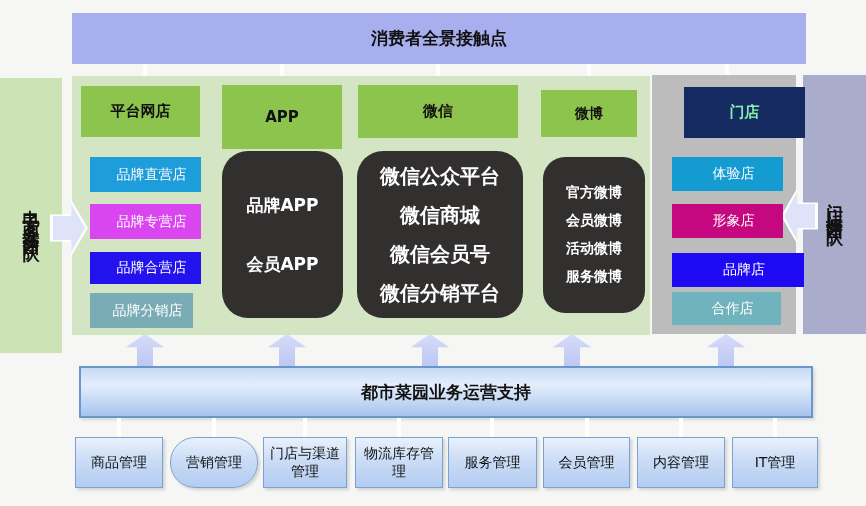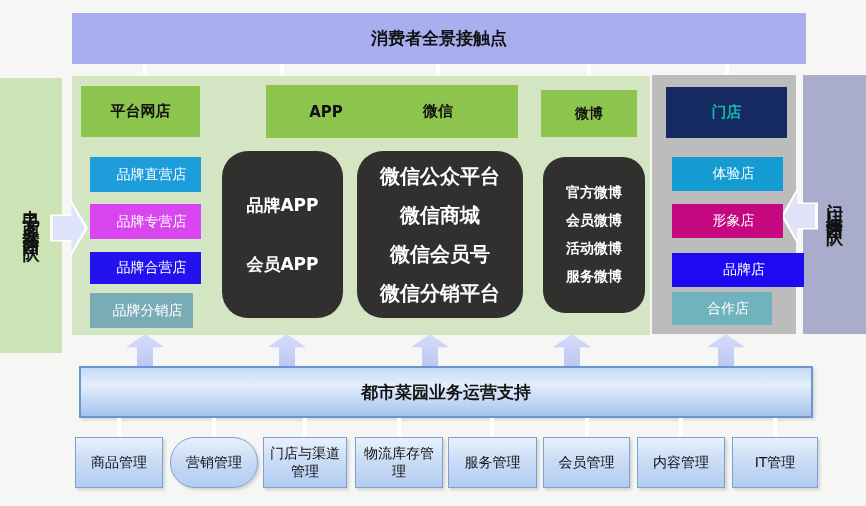--- a/index.html
+++ b/index.html
@@ -27,21 +27,21 @@
   .right-bar{left:803px;top:75px;width:63px;height:259px;background:#a9adcb;}
   .vtext{
     writing-mode:vertical-rl;text-orientation:upright;
     color:#111;font-weight:bold;font-size:17px;letter-spacing:5px;line-height:1;
   }
 
   
   .col-header{
     background:#8dc44d;color:#111;font-weight:bold;font-size:15px;
   }
-  .col-header.navy{background:#142a61;color:#14b8a6;}
+  .col-header.navy{background:#142a61;color:#86efac;margin-left:18px;}
 
   
   .chip{color:#fff;font-size:14px;padding-left:12px;}
   .chip.c-blue{background:#1d9dd9;}
   .chip.c-magenta{background:#d946ef;}
   .chip.c-bright{background:#2213ee;}
   .chip.c-teal{background:#7aacb6;}
   .chip.c-blue2{background:#149bd2;}
   .chip.c-magenta2{background:#c50880;}
   .chip.c-bright2{background:#1d0af2;}
@@ -129,21 +129,21 @@
   <div class="abs center chip c-magenta" style="left:90px;top:204px;width:111px;height:35px;">
     <span>品牌专营店</span>
   </div>
   <div class="abs center chip c-bright" style="left:90px;top:252px;width:111px;height:32px;">
     <span>品牌合营店</span>
   </div>
   <div class="abs center chip c-teal" style="left:90px;top:293px;width:103px;height:35px;">
     <span>品牌分销店</span>
   </div>
 
-  <div class="abs center col-header" style="left:222px;top:85px;width:120px;height:53px;margin-left:44px;">
+  <div class="abs center col-header" style="left:222px;top:85px;width:120px;height:64px;">
     <span>APP</span>
   </div>
   <div class="abs dark-panel" style="left:222px;top:151px;width:121px;height:167px;gap:36px;font-size:17px;">
     <div class="line">品牌APP</div>
     <div class="line">会员APP</div>
   </div>
 
   <div class="abs center col-header" style="left:358px;top:85px;width:160px;height:53px;">
     <span>微信</span>
   </div>
@@ -169,21 +169,21 @@
   </div>
   <div class="abs center chip c-blue2" style="left:672px;top:157px;width:111px;height:34px;">
     <span>体验店</span>
   </div>
   <div class="abs center chip c-magenta2" style="left:672px;top:204px;width:111px;height:34px;">
     <span>形象店</span>
   </div>
   <div class="abs center chip c-bright2" style="left:672px;top:253px;width:132px;height:34px;">
     <span>品牌店</span>
   </div>
-  <div class="abs center chip c-teal2" style="left:672px;top:292px;width:100px;height:33px;">
+  <div class="abs center chip c-teal2" style="left:672px;top:292px;width:109px;height:33px;">
     <span>合作店</span>
   </div>
 
   <div class="abs up-arrow" style="left:126px;top:334px;width:38px;height:33px;"></div>
   <div class="abs up-arrow" style="left:268px;top:334px;width:38px;height:33px;"></div>
   <div class="abs up-arrow" style="left:411px;top:334px;width:38px;height:33px;"></div>
   <div class="abs up-arrow" style="left:553px;top:334px;width:38px;height:33px;"></div>
   <div class="abs up-arrow" style="left:707px;top:334px;width:38px;height:33px;"></div>
 
   <div class="abs center support-banner">

